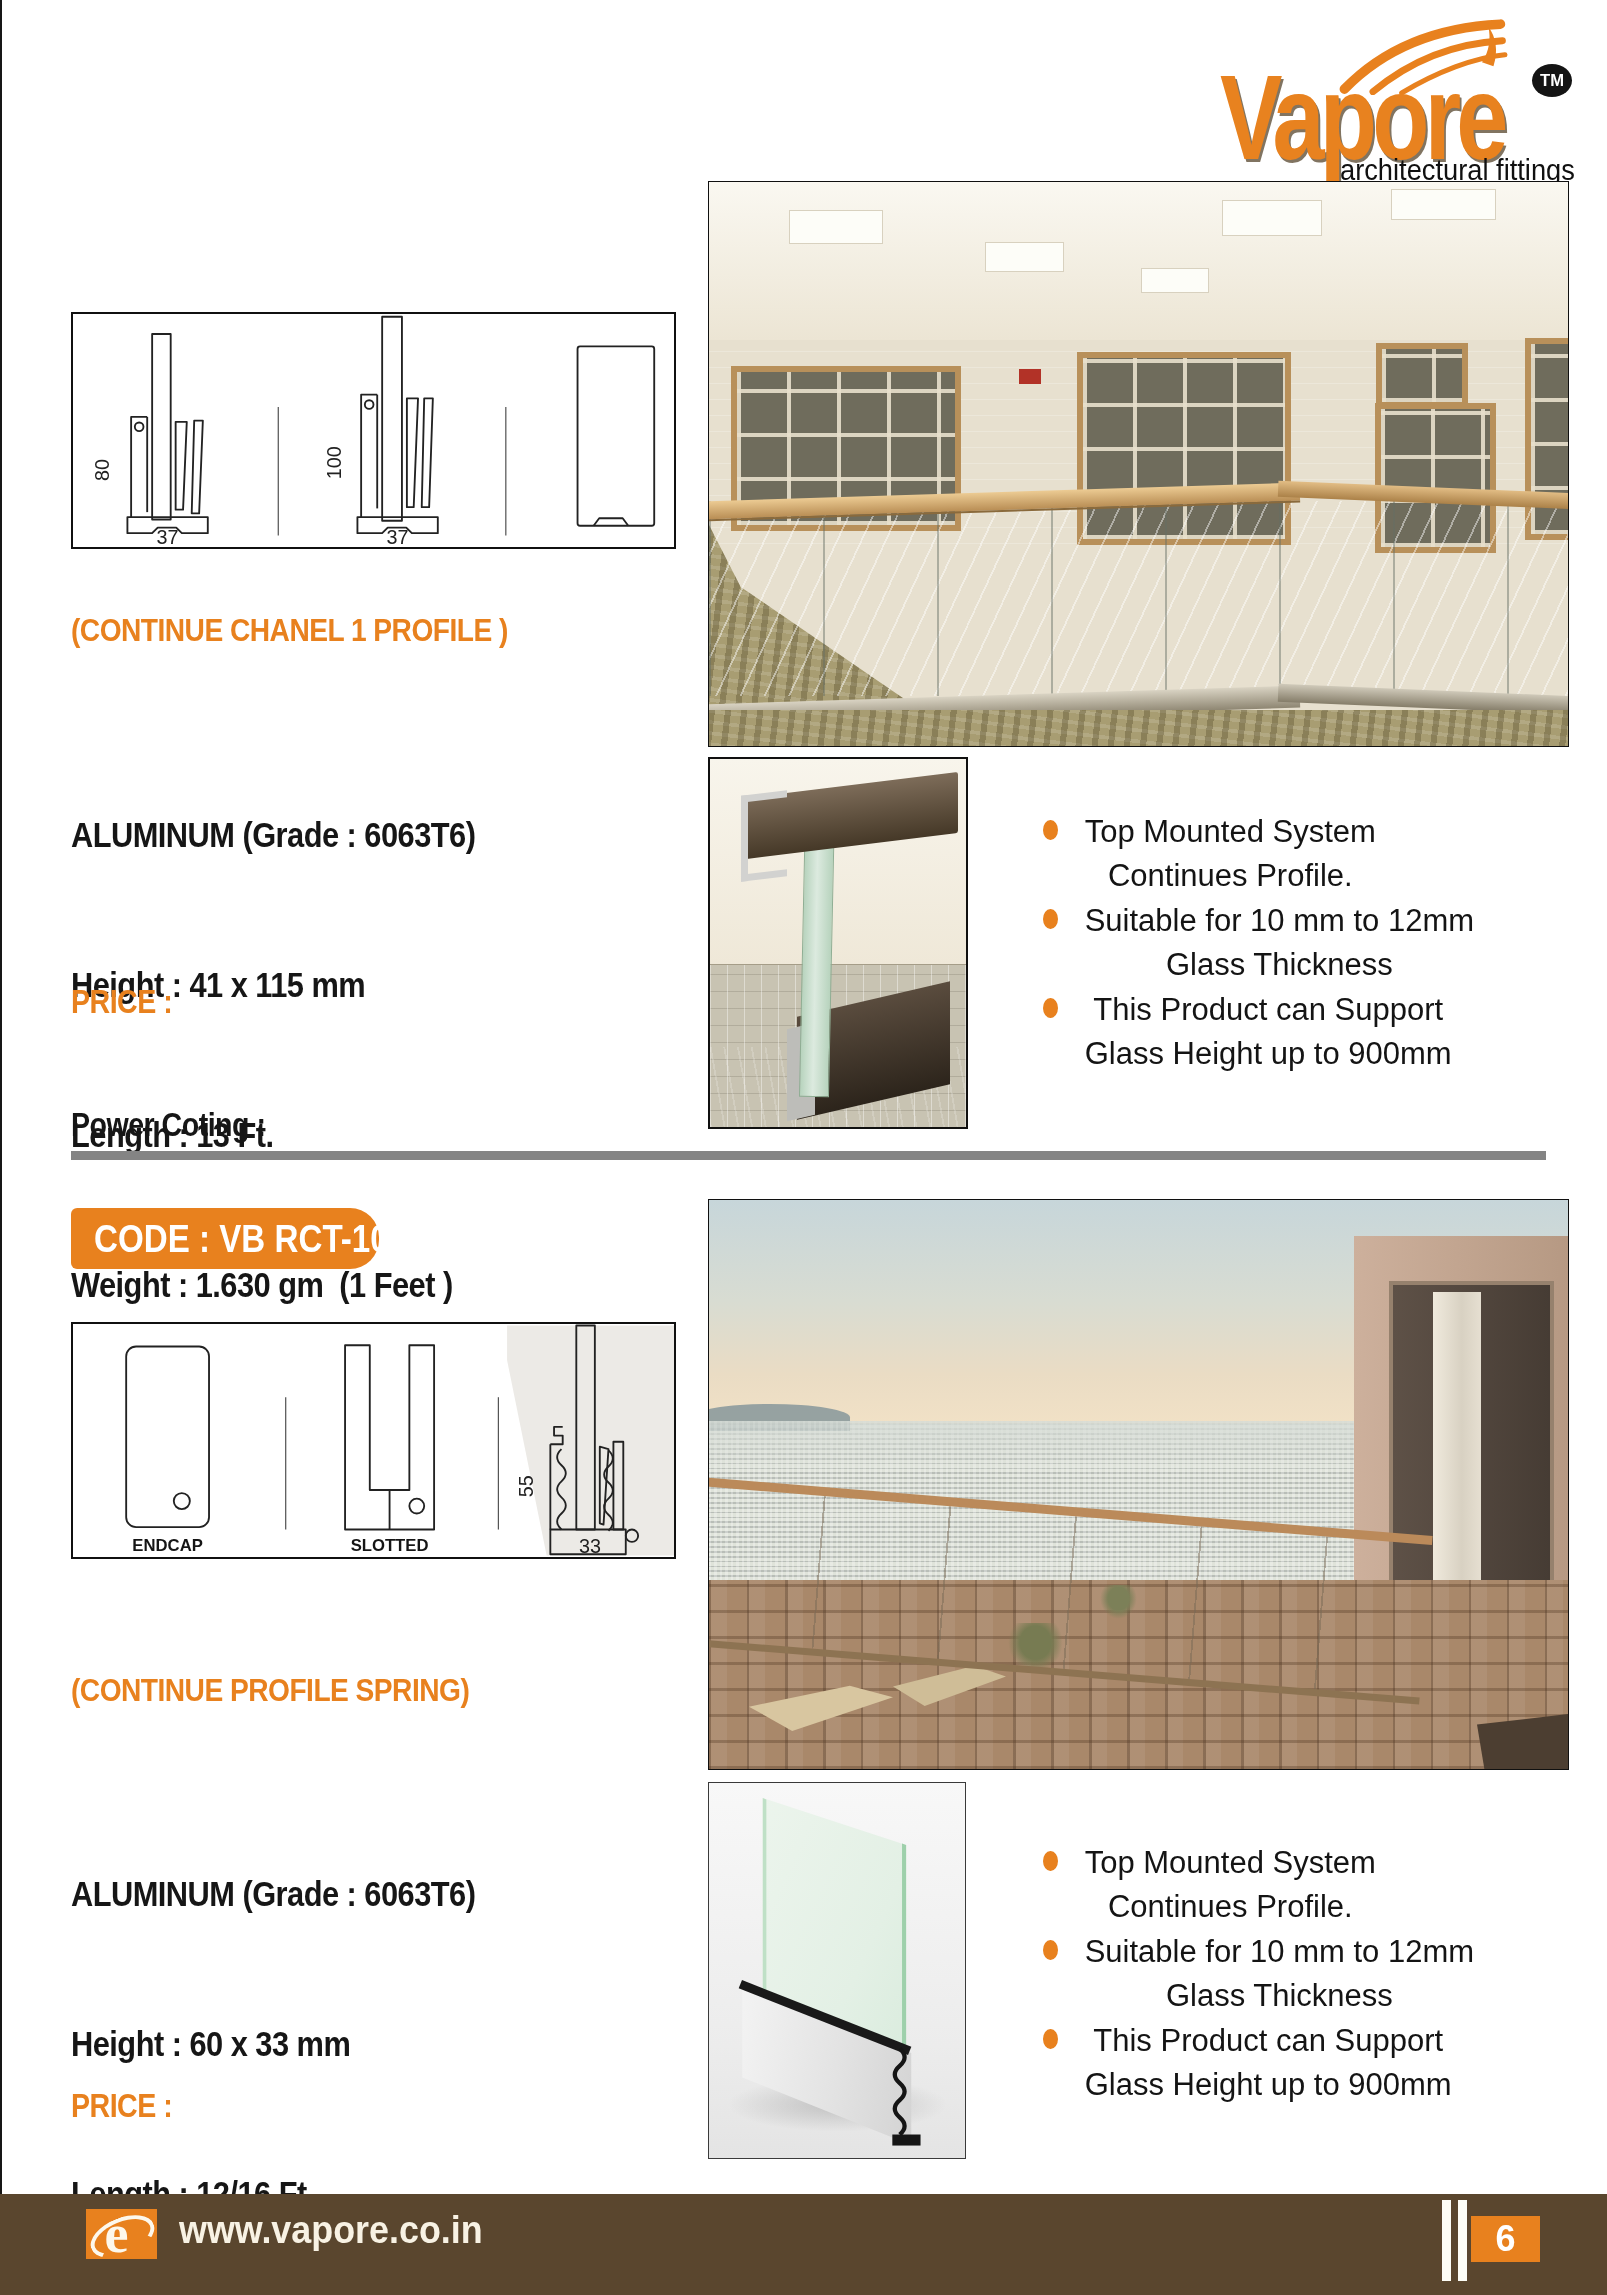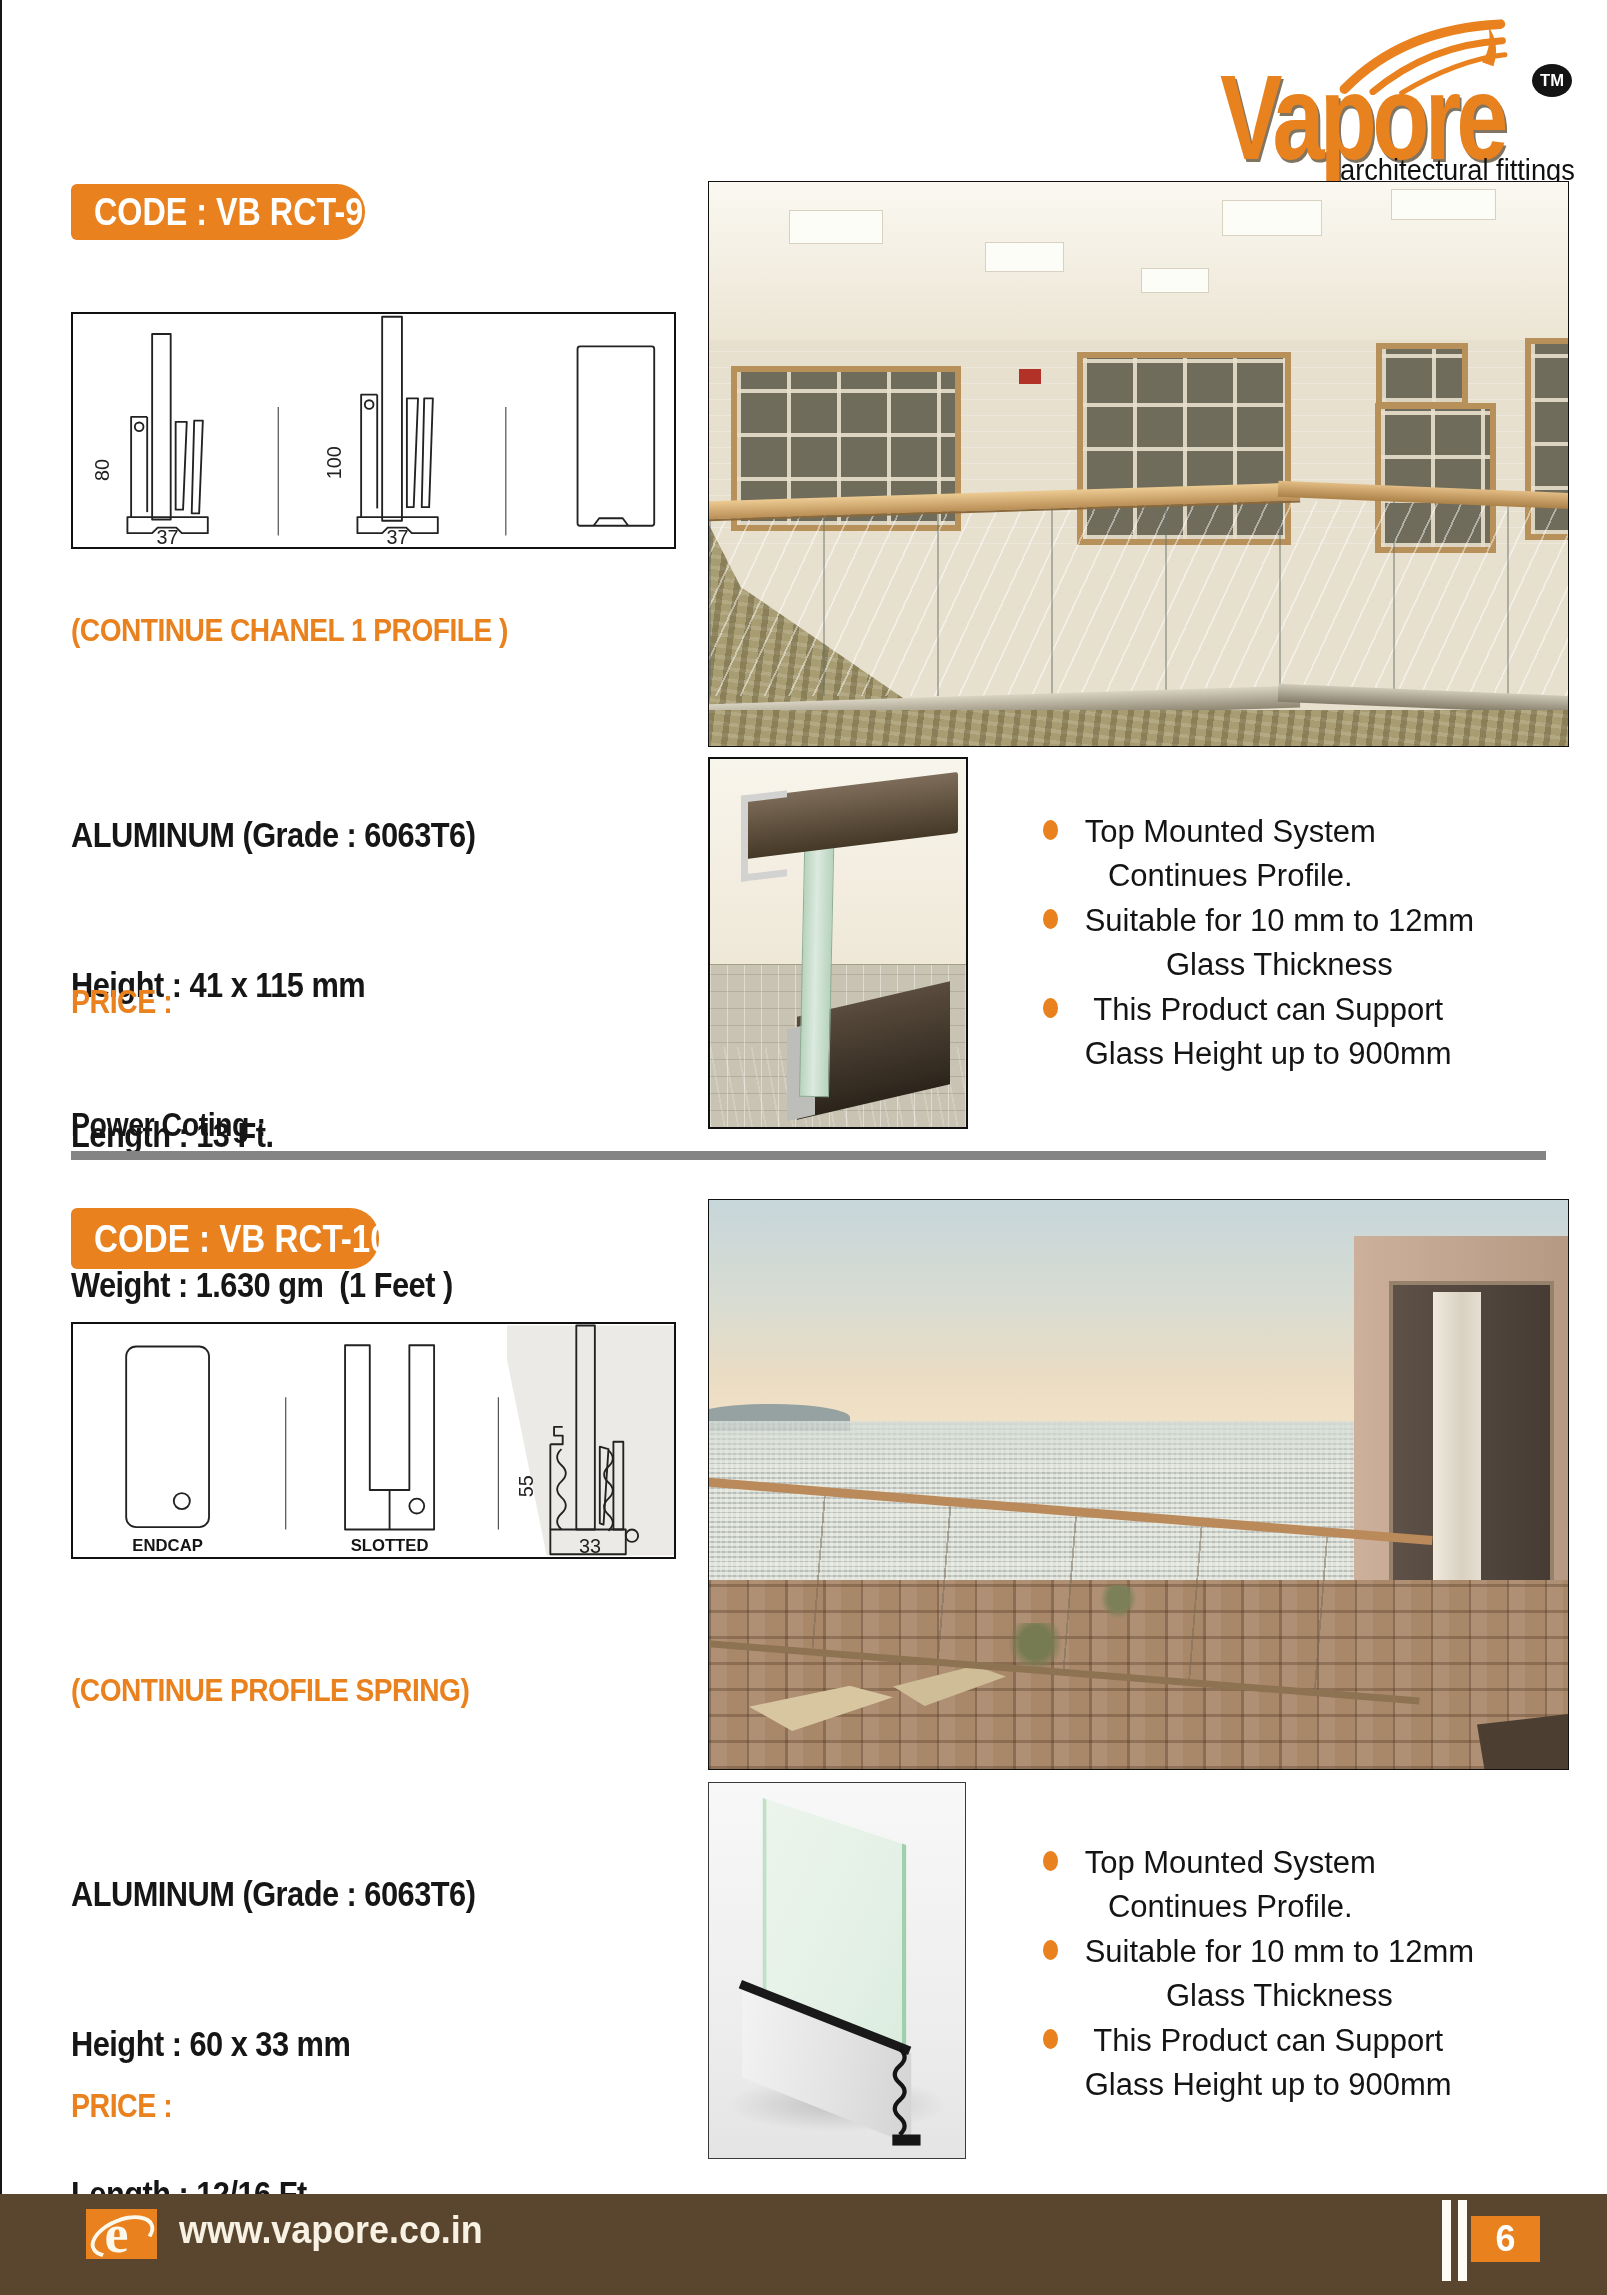--- a/index.html
+++ b/index.html
@@ -199,23 +199,20 @@
       <path d="M10,112 C70,50 150,15 255,10" stroke="#e8811e" stroke-width="15" fill="none" stroke-linecap="round"></path>
       <path d="M55,116 C115,66 185,40 258,36" stroke="#e8811e" stroke-width="11" fill="none" stroke-linecap="round"></path>
       <path d="M100,118 C155,85 215,62 262,58" stroke="#e8811e" stroke-width="8" fill="none" stroke-linecap="round"></path>
       <path d="M236,14 C248,30 252,52 244,76 L226,70 C238,52 240,32 236,14 Z" fill="#e8811e"></path>
     </svg>
     <div id="brandname">Vapore</div>
     <div id="tm">TM</div>
     <div id="tagline">architectural fittings</div>
   </div>
 
-  <div id="badge1" class="badge">
-    <span class="cx">CODE : VB RCT-9</span>
-  </div>
 
   <div id="tech1" class="techbox">
     <svg viewBox="0 0 972 372">
       <g class="dwg">
         <rect x="128" y="30" width="30" height="300"></rect>
         <polygon points="166,172 184,172 178,314 166,314"></polygon>
         <path d="M120,164 L94,164 L94,326"></path>
         <path d="M120,164 V318"></path>
         <circle cx="107" cy="180" r="7"></circle>
         <path d="M196,170 h14 l-6,150 h-12 z"></path>

